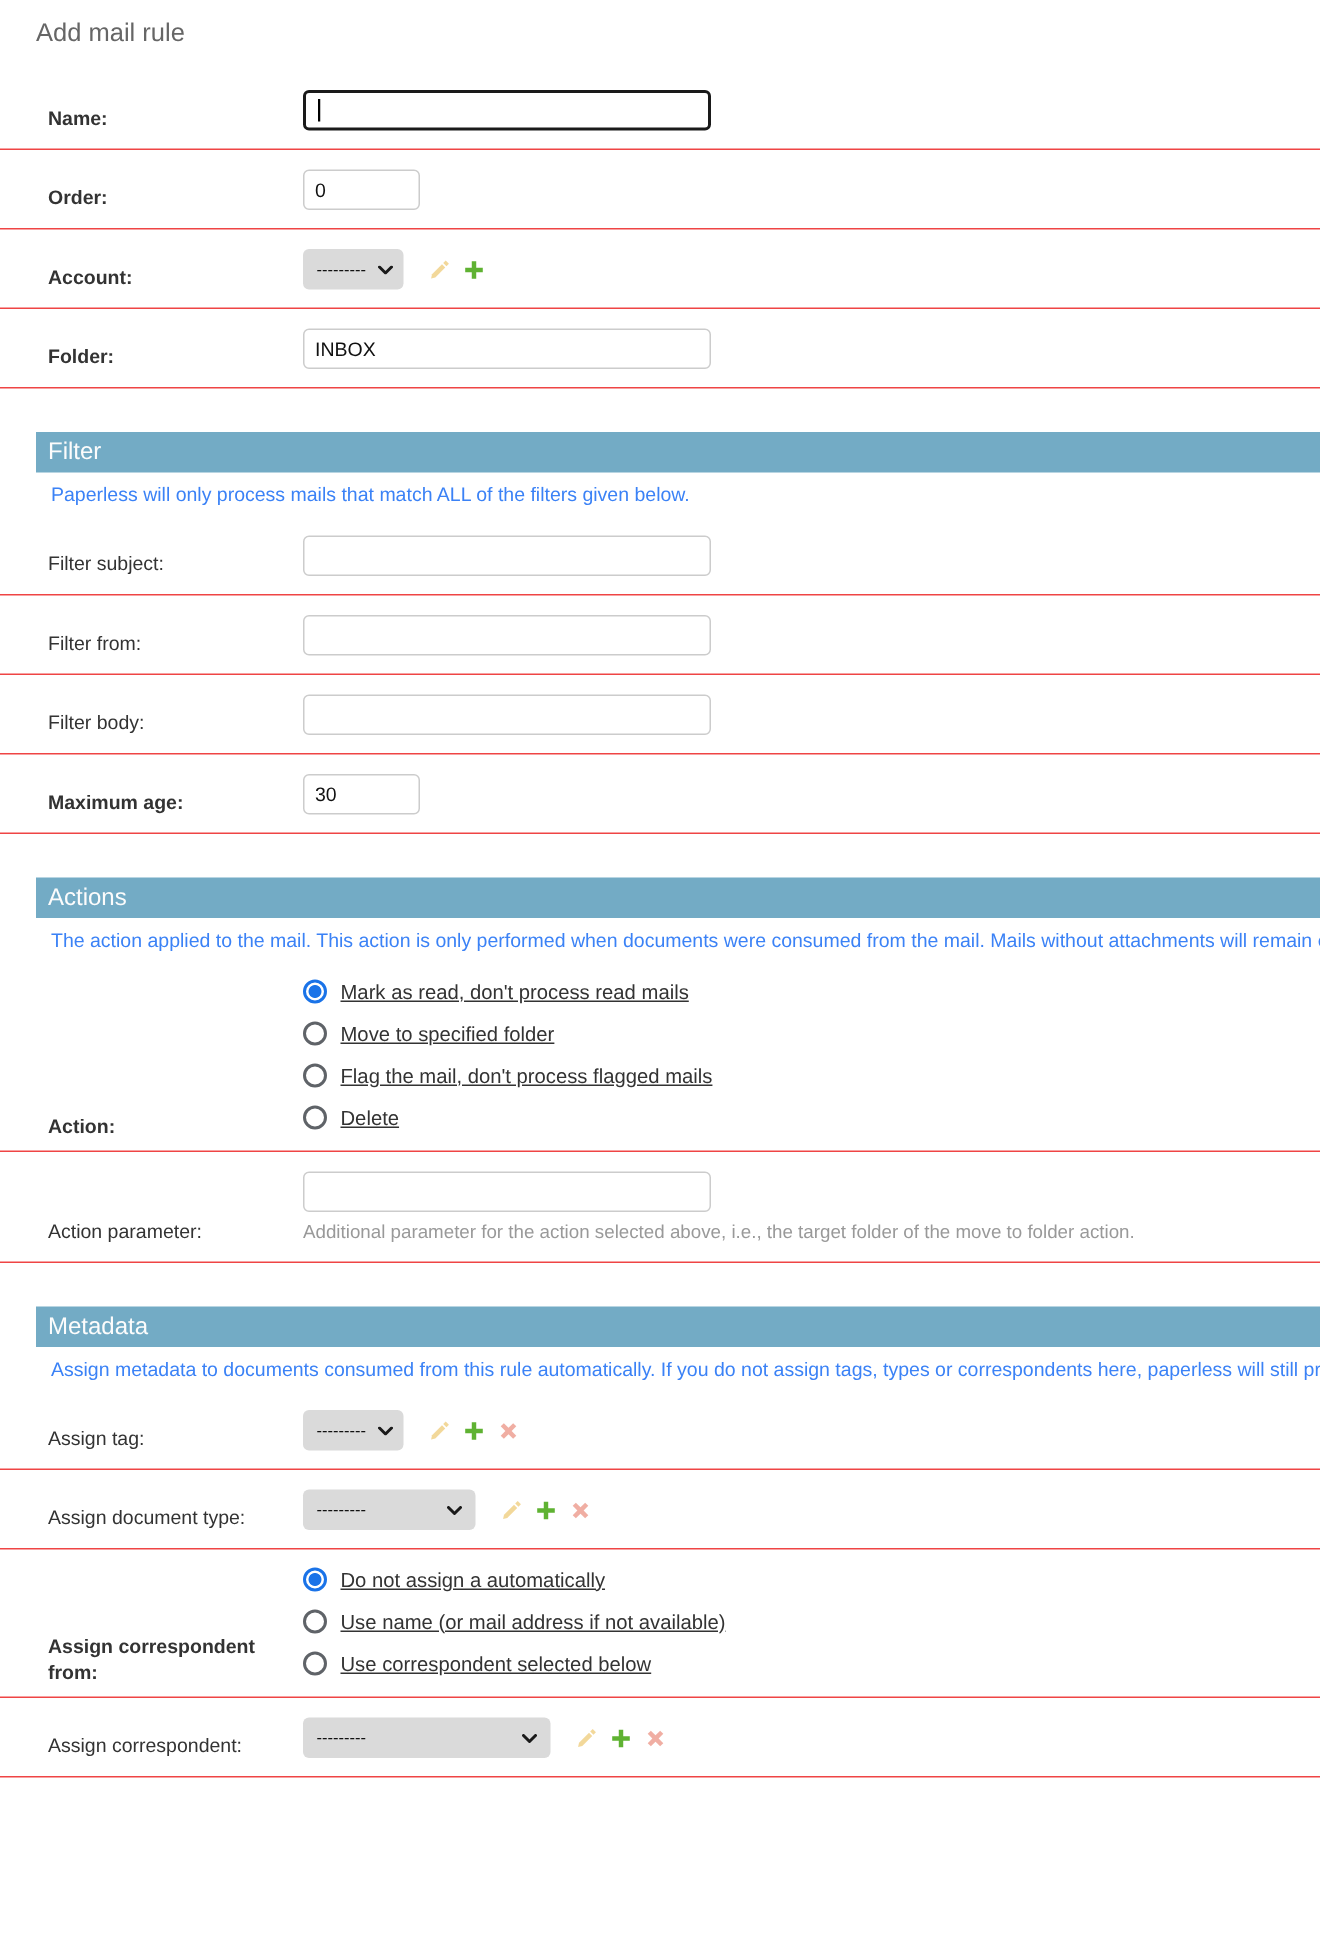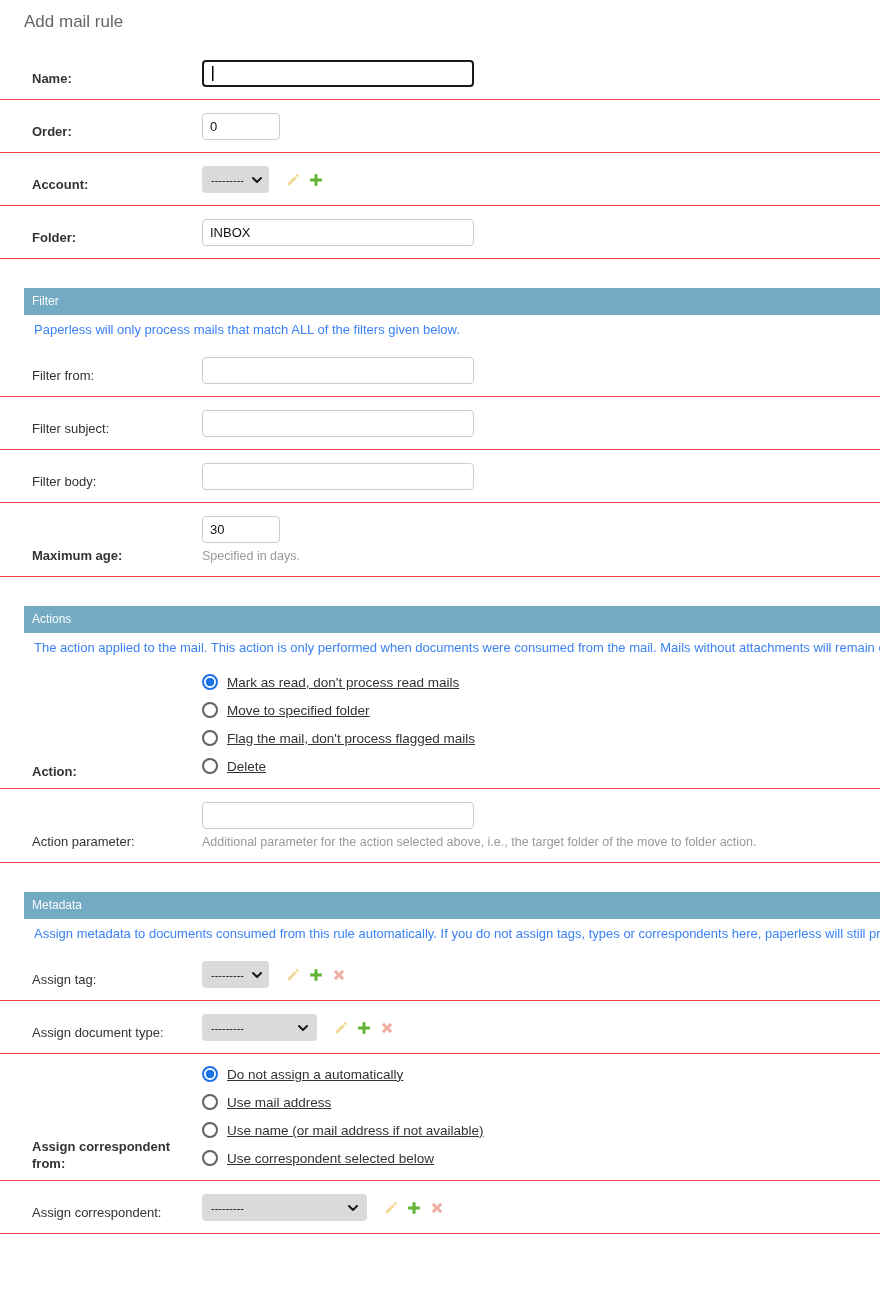--- a/index.html
+++ b/index.html
@@ -13,21 +13,21 @@
   h1.page-title {
     margin: 0; padding: 10px 0 0 24px;
     font-size: 17px; font-weight: 400; color: #666; line-height: 24px;
   }
   form { display: block; }
   .module { margin: 0 0 29px 0; }
   .module.first { margin-top: 13px; }
   .module h2 {
     margin: 0 0 0 24px; padding: 6px 10px 6px 8px;
     background: #73abc5; color: #fcfcfc;
-    font-size: 12px; font-weight: 400; line-height: 15px;
+    font-size: 16px; font-weight: 400; line-height: 15px;
   }
   .section-help {
     margin: 7px 0 6px 34px; color: #3b82f6; font-size: 13px; line-height: 16px;
     white-space: nowrap; overflow: hidden; width: calc(100% - 34px);
   }
   .form-row {
     display: flex; align-items: flex-end;
     padding: 13px 0 12px 0; border-bottom: 1px solid #ef4444;
   }
   .form-row label.flabel {
@@ -137,45 +137,44 @@
       </div>
     </div>
 
   </div>
 
   <div class="module">
     <h2>Filter</h2>
     <p class="section-help">Paperless will only process mails that match ALL of the filters given below.</p>
 
     <div class="form-row">
+      <label class="flabel">Filter subject:</label>
+      <div class="field">
+        <input class="vtext" type="text" value="" style="">
+      </div>
+    </div>
+
+    <div class="form-row">
       <label class="flabel">Filter from:</label>
       <div class="field">
         <input class="vtext" type="text" value="" style="">
       </div>
     </div>
 
     <div class="form-row">
-      <label class="flabel">Filter subject:</label>
+      <label class="flabel">Filter body:</label>
       <div class="field">
         <input class="vtext" type="text" value="" style="">
       </div>
     </div>
 
     <div class="form-row">
-      <label class="flabel">Filter body:</label>
-      <div class="field">
-        <input class="vtext" type="text" value="" style="">
-      </div>
-    </div>
-
-    <div class="form-row">
       <label class="flabel req">Maximum age:</label>
       <div class="field">
         <input class="vtext small" type="text" value="30" style="">
-        <div class="help">Specified in days.</div>
       </div>
     </div>
 
   </div>
 
   <div class="module">
     <h2>Actions</h2>
     <p class="section-help">The action applied to the mail. This action is only performed when documents were consumed from the mail. Mails without attachments will remain entirely unt</p>
 
     <div class="form-row row-radios">
@@ -281,24 +280,20 @@
 
     <div class="form-row row-radios">
       <label class="flabel req">Assign correspondent from:</label>
       <div class="field radio-group">
         <div class="radio-line">
           <input type="radio" name="corrfrom" checked="" style="">
           <span class="radio-label">Do not assign a automatically</span>
         </div>
         <div class="radio-line">
           <input type="radio" name="corrfrom" style="">
-          <span class="radio-label">Use mail address</span>
-        </div>
-        <div class="radio-line">
-          <input type="radio" name="corrfrom" style="">
           <span class="radio-label">Use name (or mail address if not available)</span>
         </div>
         <div class="radio-line">
           <input type="radio" name="corrfrom" style="">
           <span class="radio-label">Use correspondent selected below</span>
         </div>
       </div>
     </div>
 
     <div class="form-row">

